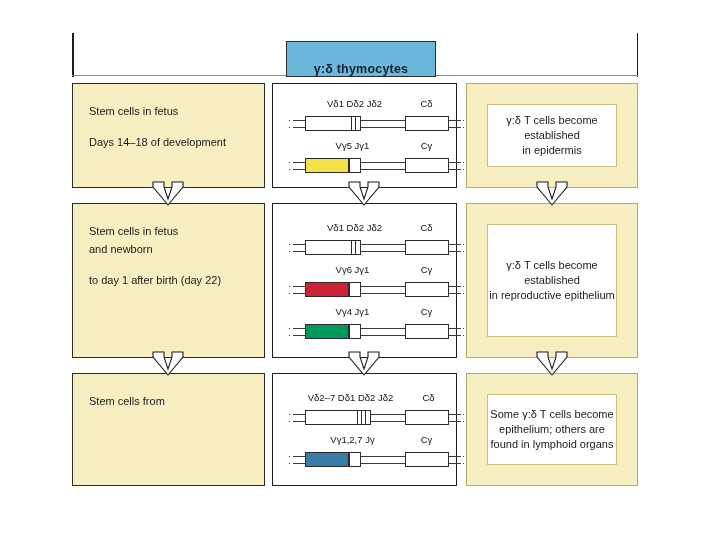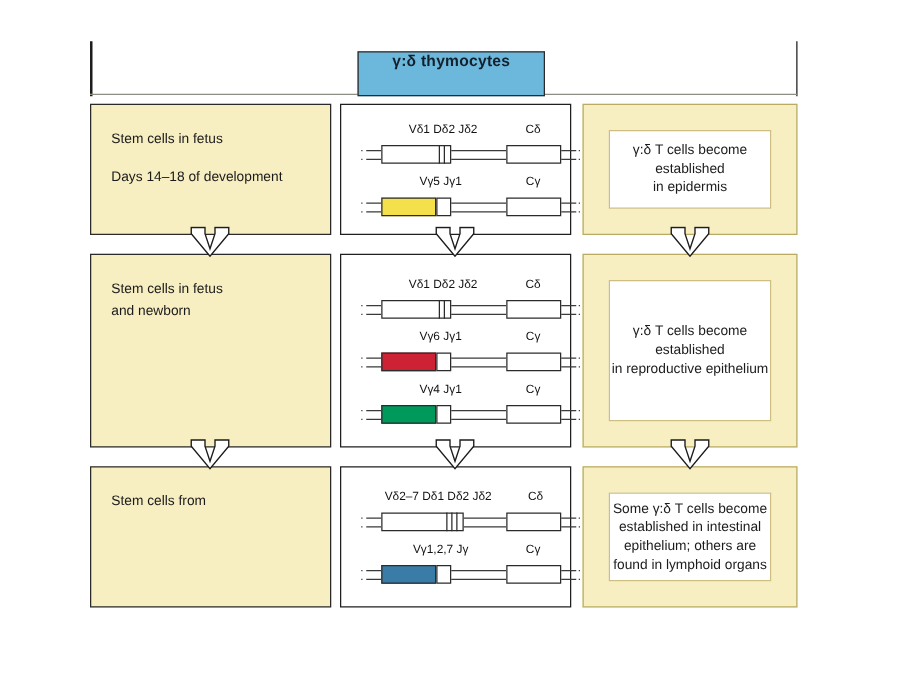--- a/index.html
+++ b/index.html
@@ -11,21 +11,21 @@
   .frame{position:absolute;left:72px;top:33px;width:566px;height:466px;}
   .br{position:absolute;background:#1d1d1d;}
   .br.v{width:1.5px;height:44px;}
   .tl-v{left:0;top:0;}
   .tr-v{right:0;top:0;}
   .sep{position:absolute;left:0;top:42px;width:566px;height:1px;background:#8d8d84;}
 
   
   .banner{position:absolute;left:286px;top:41px;width:148px;height:34px;
           background:#6cb8dc;border:1px solid #2b2b2b;
-          display:flex;align-items:flex-start;justify-content:center;
+          display:flex;align-items:flex-end;justify-content:center;
           font-size:12.5px;font-weight:bold;color:#14202c;letter-spacing:.2px;z-index:5;}
 
   
   .col{position:absolute;}
   .colL{left:72px;width:193px;}
   .colC{left:272px;width:185px;padding-left:24px;}
   .colR{left:466px;width:172px;}
 
   
   .boxL{background:#f7eec2;border:1.4px solid #2a2a2a;box-sizing:border-box;
@@ -149,20 +149,21 @@
       <div class="arrow" style="left: 347px; top: 181px;"><svg width="34" height="26" viewBox="0 0 34 26">
           <path d="M2 1 L13 1 L13 6 L17 18 L21 6 L21 1 L32 1 L32 6 L17 24 L2 6 Z" fill="#ffffff" stroke="#1d1d1d" stroke-width="1.1" stroke-linejoin="miter"></path>
         </svg></div>
       <div class="arrow" style="left: 535px; top: 181px;"><svg width="34" height="26" viewBox="0 0 34 26">
           <path d="M2 1 L13 1 L13 6 L17 18 L21 6 L21 1 L32 1 L32 6 L17 24 L2 6 Z" fill="#ffffff" stroke="#1d1d1d" stroke-width="1.1" stroke-linejoin="miter"></path>
         </svg></div>
       <div class="col colL boxL" style="top: 203px; height: 155px;">
         <div class="ln">Stem cells in fetus</div>
         <div class="ln">and newborn</div>
         <div class="gap"></div>
+        <div class="ln">to day 1 after birth (day 22)</div>
       </div>
       <div class="col colC boxC" style="top: 203px; height: 155px;">
         <div class="locus">
           <div class="lbls">
             <span class="lbl" style="left: 62px;">Vδ1 Dδ2 Jδ2</span>
             <span class="lbl" style="left: 134px;">Cδ</span>
           </div>
           <div class="track">
             <div class="tail" style="left:0px;top:8px;width:12px;"></div>
             <div class="tail" style="left:0px;top:15px;width:12px;"></div>
@@ -287,20 +288,19 @@
             <div class="tail" style="left:156px;top:15px;width:12px;"></div>
             <div class="dot" style="left:170px;top:8px;"></div>
             <div class="dot" style="left:170px;top:15px;"></div>
           </div>
         </div>
       </div>
       <div class="col colR boxR" style="top: 373px; height: 113px;">
         <div class="inner">
           <div class="txt">
             <div class="nowrap">Some γ:δ T cells become</div>
-            <div class="nowrap">established in intestinal</div>
             <div class="nowrap">epithelium; others are</div>
             <div class="nowrap">found in lymphoid organs</div>
           </div>
         </div>
       </div>
     </div>
 </div>
 
 </body></html>

